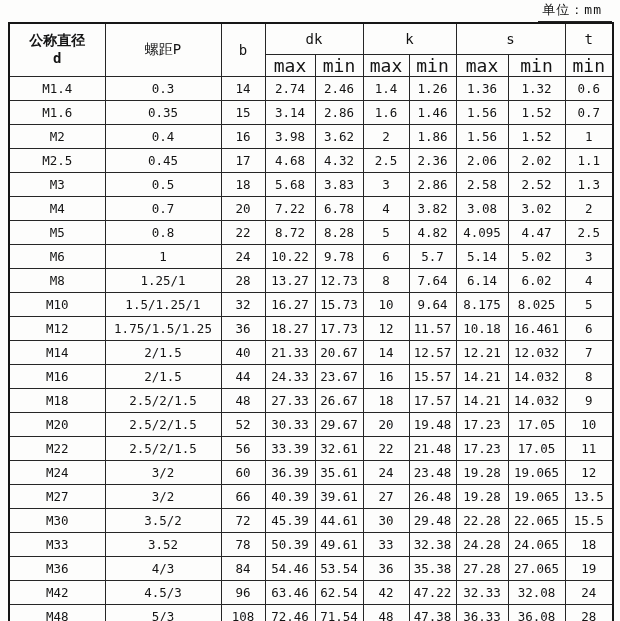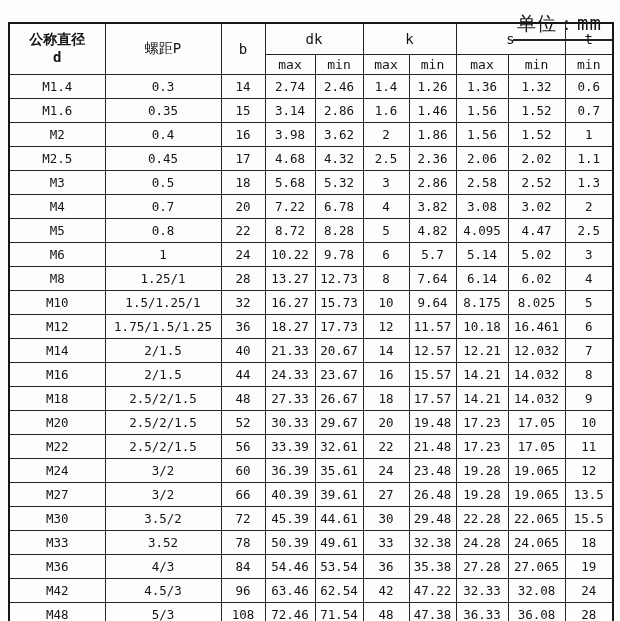--- a/index.html
+++ b/index.html
@@ -13,23 +13,23 @@
   .page {
     position: relative;
     width: 620px; height: 621px;
     background: #fdfdfc;
     overflow: hidden;
   }
   .unit-label {
     position: absolute;
     top: 1px;
     right: 8px;
-    font-size: 19px;
+    font-size: 13px;
     letter-spacing: 1px;
-    padding: 10px 10px 2px 4px;
+    padding: 0 10px 2px 4px;
     border-bottom: 2px solid #222222;
     color: #161616;
   }
   table.spec {
     position: absolute;
     left: 8px; top: 22px;
     width: 604px;
     border-collapse: collapse;
     table-layout: fixed;
   }
@@ -44,21 +44,21 @@
     white-space: nowrap;
     overflow: hidden;
     padding: 0;
   }
   
   .c0 { width: 96px; }  .c1 { width: 116px; } .c2 { width: 44px; }
   .c3 { width: 50px; }  .c4 { width: 48px; }  .c5 { width: 46px; }
   .c6 { width: 47px; }  .c7 { width: 52px; }  .c8 { width: 57px; }
   .c9 { width: 48px; }
   thead tr.group-row th { height: 31px; font-size: 14px; }
-  thead tr.sub-row th   { height: 20px; font-size: 13px; margin-left: 27px; }
+  thead tr.sub-row th   { height: 20px; font-size: 18px; margin-left: 27px; }
   thead th.cjk { font-size: 13.5px; line-height: 1.25; }
   thead th.letter { font-size: 15px; }
   tbody td {
     height: 23px;
     font-size: 12.5px;
     line-height: 23px;
   }
   .two-line span { display: block; font-weight: bold; }
 </style>
 </head>
@@ -151,21 +151,21 @@
           <td>2.36</td>
           <td>2.06</td>
           <td>2.02</td>
           <td>1.1</td>
         </tr>
         <tr>
           <td>M3</td>
           <td>0.5</td>
           <td>18</td>
           <td>5.68</td>
-          <td>5.32</td>
+          <td>3.83</td>
           <td>3</td>
           <td>2.86</td>
           <td>2.58</td>
           <td>2.52</td>
           <td>1.3</td>
         </tr>
         <tr>
           <td>M4</td>
           <td>0.7</td>
           <td>20</td>

